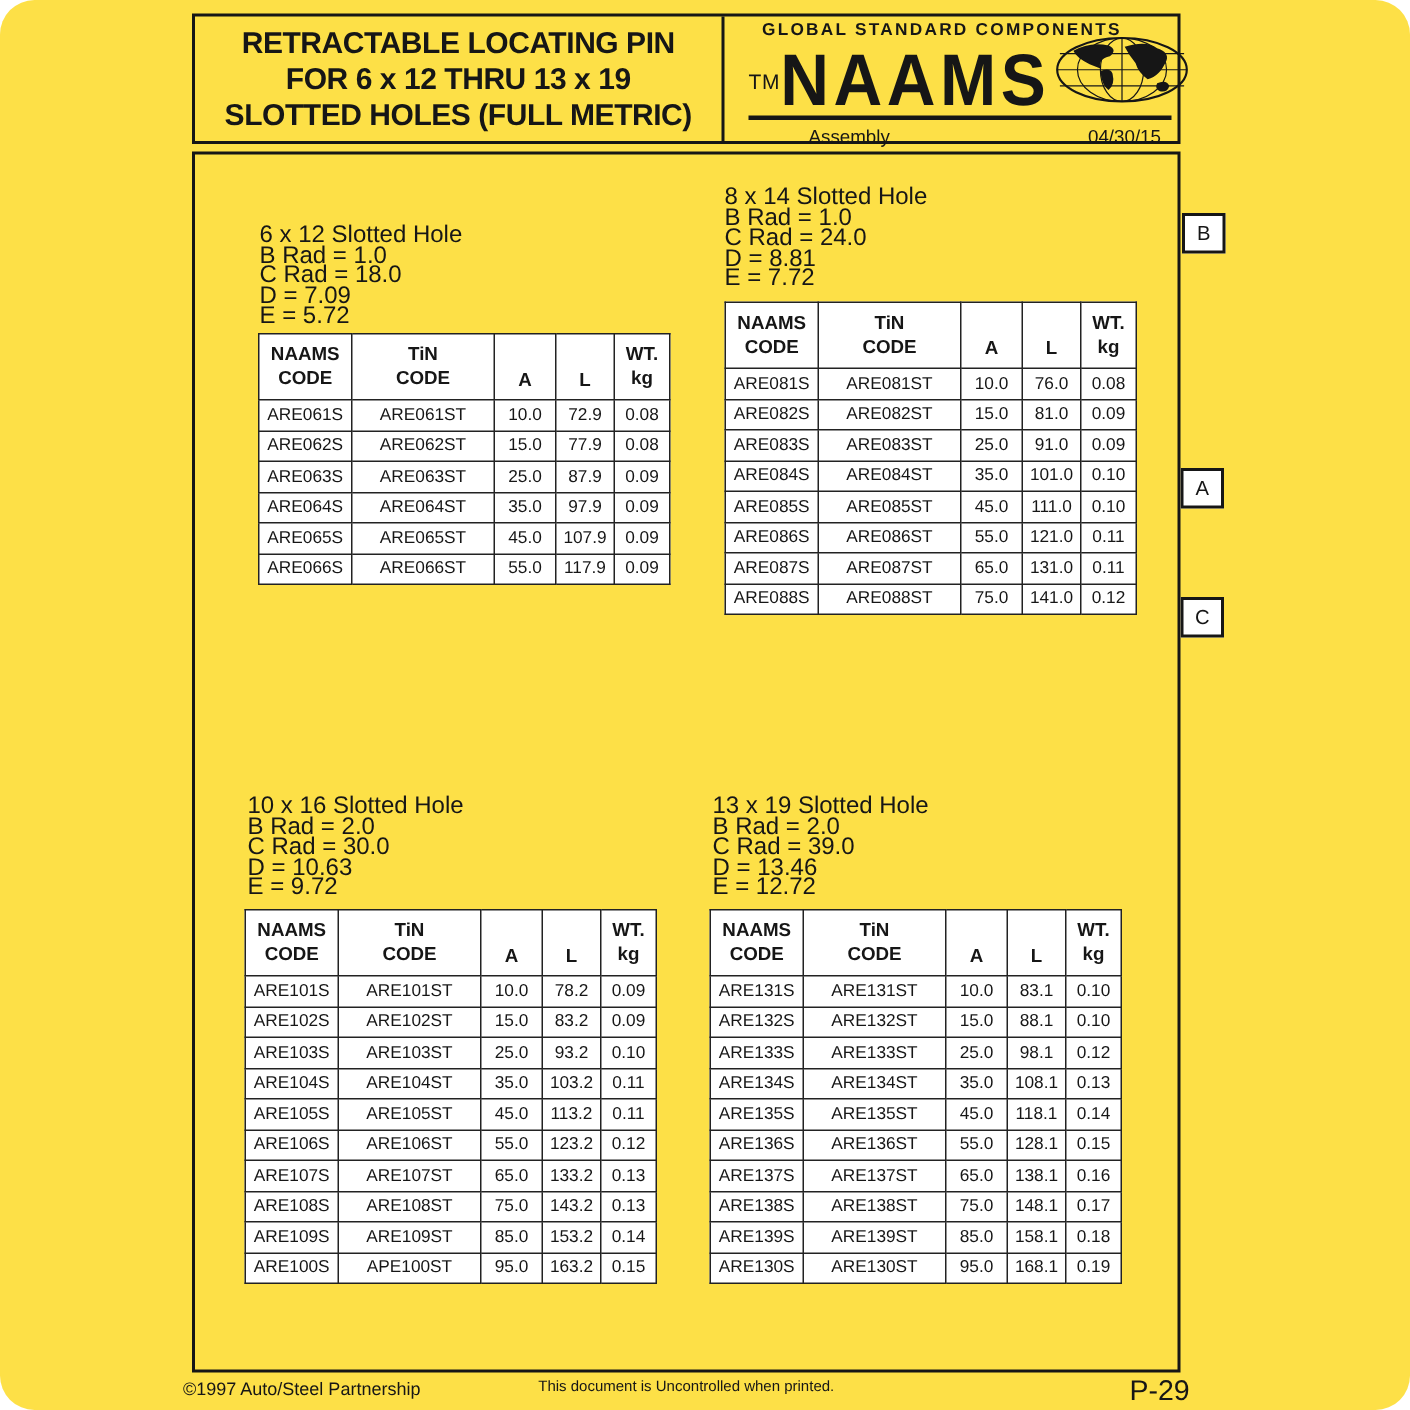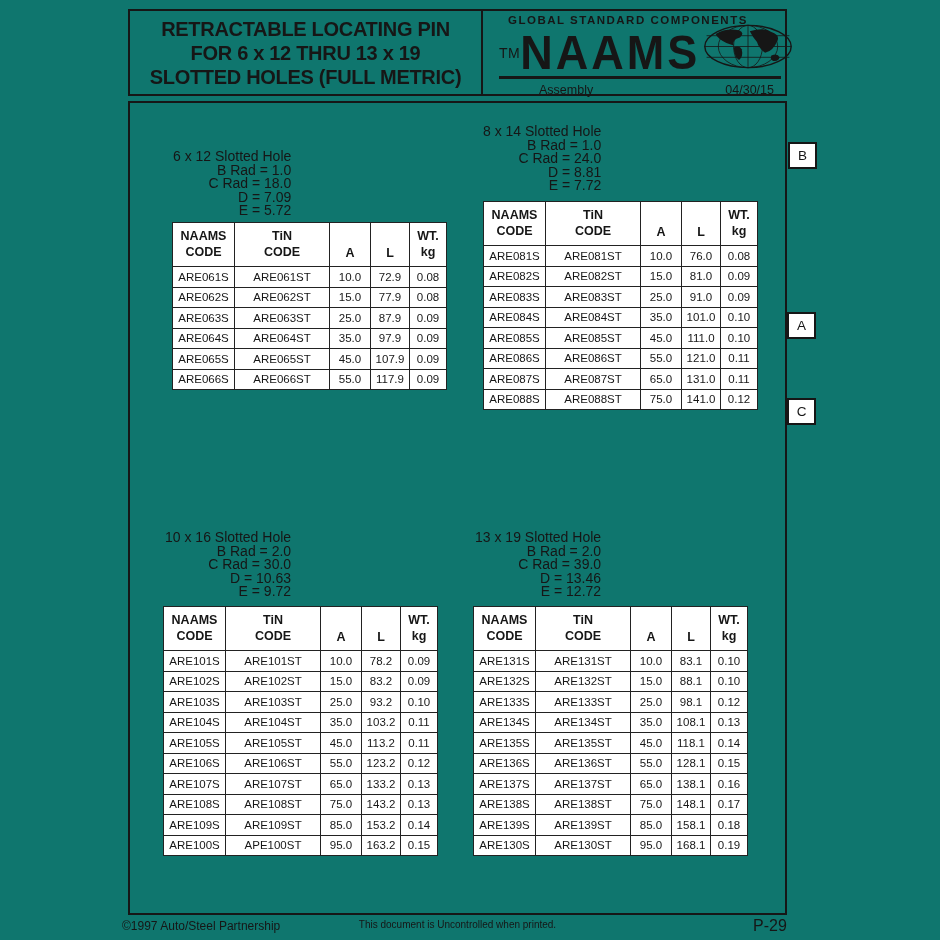--- a/index.html
+++ b/index.html
@@ -1,17 +1,17 @@
 <!DOCTYPE html>
 <html><head>
 <meta charset="utf-8">
 <style>
   html,body{margin:0;padding:0;background:#ffffff;}
-  .page{position:relative;width:940px;height:940px;background:#0f766e;
-        font-family:"Liberation Sans","DejaVu Sans",sans-serif;color:#161616;overflow:hidden;}
+  .page{position:relative;width:940px;height:940px;background:#fde047;
+        font-family:"Liberation Sans","DejaVu Sans",sans-serif;color:#161616;overflow:hidden;border-radius:23px;}
 
   
   .header-box{position:absolute;left:128px;top:9px;width:655px;height:83px;border:2px solid #161616;}
   .title-block{position:absolute;left:0;top:0;width:351px;height:100%;border-right:2px solid #161616;
                display:flex;flex-direction:column;justify-content:center;align-items:center;
                font-weight:bold;font-size:20px;line-height:1.2;text-align:center;letter-spacing:-0.3px;}
   .logo-block{position:absolute;left:353px;top:0;right:0;height:100%;padding:3px 3px 0 16px;box-sizing:border-box;}
   .tagline{font-weight:bold;font-size:11.5px;letter-spacing:1.5px;white-space:nowrap;padding-left:9px;}
   .brand-row{display:flex;align-items:flex-end;margin-top:-2px;}
   .tm{font-size:14px;font-weight:normal;margin-bottom:12px;letter-spacing:0.5px;}
@@ -25,37 +25,37 @@
   .main-box{position:absolute;left:128px;top:101px;width:655px;height:810px;border:2px solid #161616;}
 
   
   .side-label{position:absolute;width:25px;height:23px;border:2px solid #161616;background:#ffffff;
               display:flex;align-items:center;justify-content:center;font-size:13.5px;}
   .side-label.b{left:788px;top:142px;}
   .side-label.a{left:787px;top:312px;}
   .side-label.c{left:787px;top:398px;}
 
   
-  .spec-info{position:absolute;font-size:14px;line-height:13.6px;white-space:nowrap;text-align:right;}
+  .spec-info{position:absolute;font-size:16px;line-height:13.6px;white-space:nowrap;}
   .spec-table{position:absolute;border-collapse:collapse;background:#ffffff;}
   .spec-table th,.spec-table td{border:1.5px solid #222222;text-align:center;padding:0 2px;}
   .spec-table th{font-size:12.5px;font-weight:bold;height:39px;white-space:pre-line;vertical-align:middle;line-height:1.25;}
   .spec-table th.low{vertical-align:bottom;padding-bottom:4px;}
   .spec-table td{font-size:11.5px;height:19.5px;}
   col.c1{width:62px;} col.c2{width:95px;} col.c3{width:41px;} col.c4{width:39px;} col.c5{width:37px;}
 
   .info-1{left:173px;top:150px;} .table-1{left:172px;top:222px;}
   .info-2{left:483px;top:125px;} .table-2{left:483px;top:201px;}
   .info-3{left:165px;top:531px;} .table-3{left:163px;top:606px;}
   .info-4{left:475px;top:531px;} .table-4{left:473px;top:606px;}
 
   
   .footer-copy{position:absolute;left:122px;top:919px;font-size:12px;}
   .footer-notice{position:absolute;left:128px;top:919px;width:659px;text-align:center;font-size:10px;}
-  .footer-page{position:absolute;left:753px;top:917px;font-size:16px;}
+  .footer-page{position:absolute;left:753px;top:917px;font-size:19px;}
 </style>
 </head>
 <body>
 
 <div class="page">
 
   <div class="header-box">
     <div class="title-block">
       <div>RETRACTABLE LOCATING PIN</div>
       <div>FOR 6 x 12 THRU 13 x 19</div>

